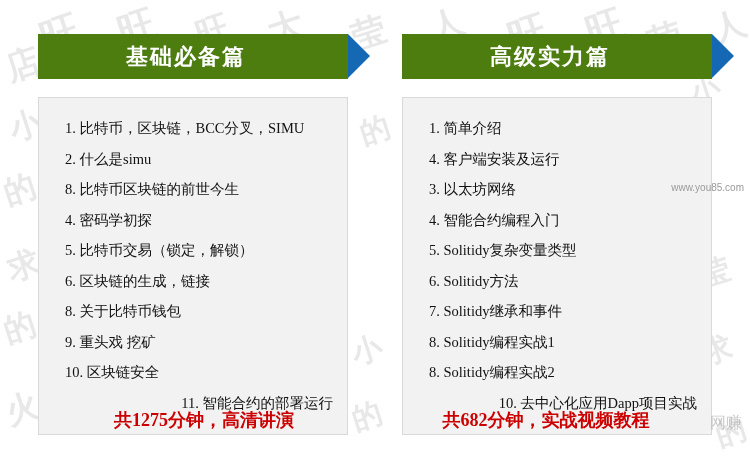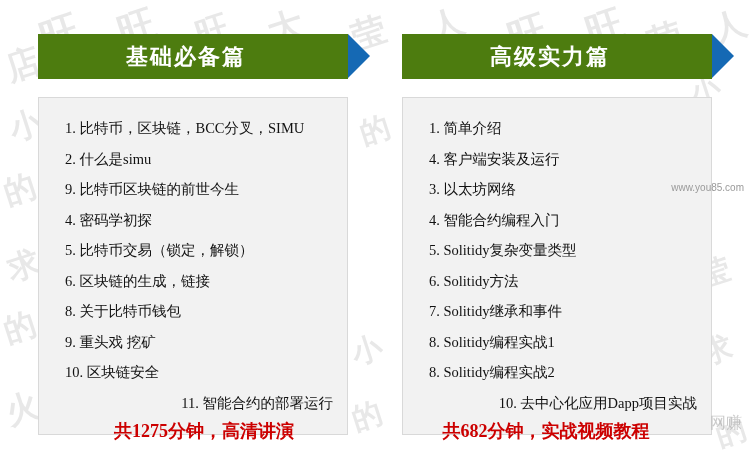--- a/index.html
+++ b/index.html
@@ -113,21 +113,20 @@
     padding: 0 38px;
     box-sizing: border-box;
   }
   .caption-cell {
     width: 332px;
     text-align: center;
     color: #cc0000;
     font-size: 18px;
     font-weight: bold;
     font-family: "Liberation Serif", serif;
-    margin-top: 11px;
   }
 
   .site-url {
     position: absolute;
     right: 6px;
     top: 182px;
     color: #9a9a9a;
     font-size: 10px;
     font-family: "Liberation Sans", sans-serif;
     z-index: 3;
@@ -185,21 +184,21 @@
 
   <div class="columns">
 
     <div class="column">
       <div class="banner">
         <span>基础必备篇</span>
       </div>
       <div class="list-box">
         <div class="list-item">1. 比特币，区块链，BCC分叉，SIMU</div>
         <div class="list-item">2. 什么是simu</div>
-        <div class="list-item">9. 比特币区块链的前世今生</div>
+        <div class="list-item">8. 比特币区块链的前世今生</div>
         <div class="list-item">4. 密码学初探</div>
         <div class="list-item">5. 比特币交易（锁定，解锁）</div>
         <div class="list-item">6. 区块链的生成，链接</div>
         <div class="list-item">8. 关于比特币钱包</div>
         <div class="list-item">9. 重头戏 挖矿</div>
         <div class="list-item">10. 区块链安全</div>
         <div class="list-item">11. 智能合约的部署运行</div>
       </div>
     </div>
 

